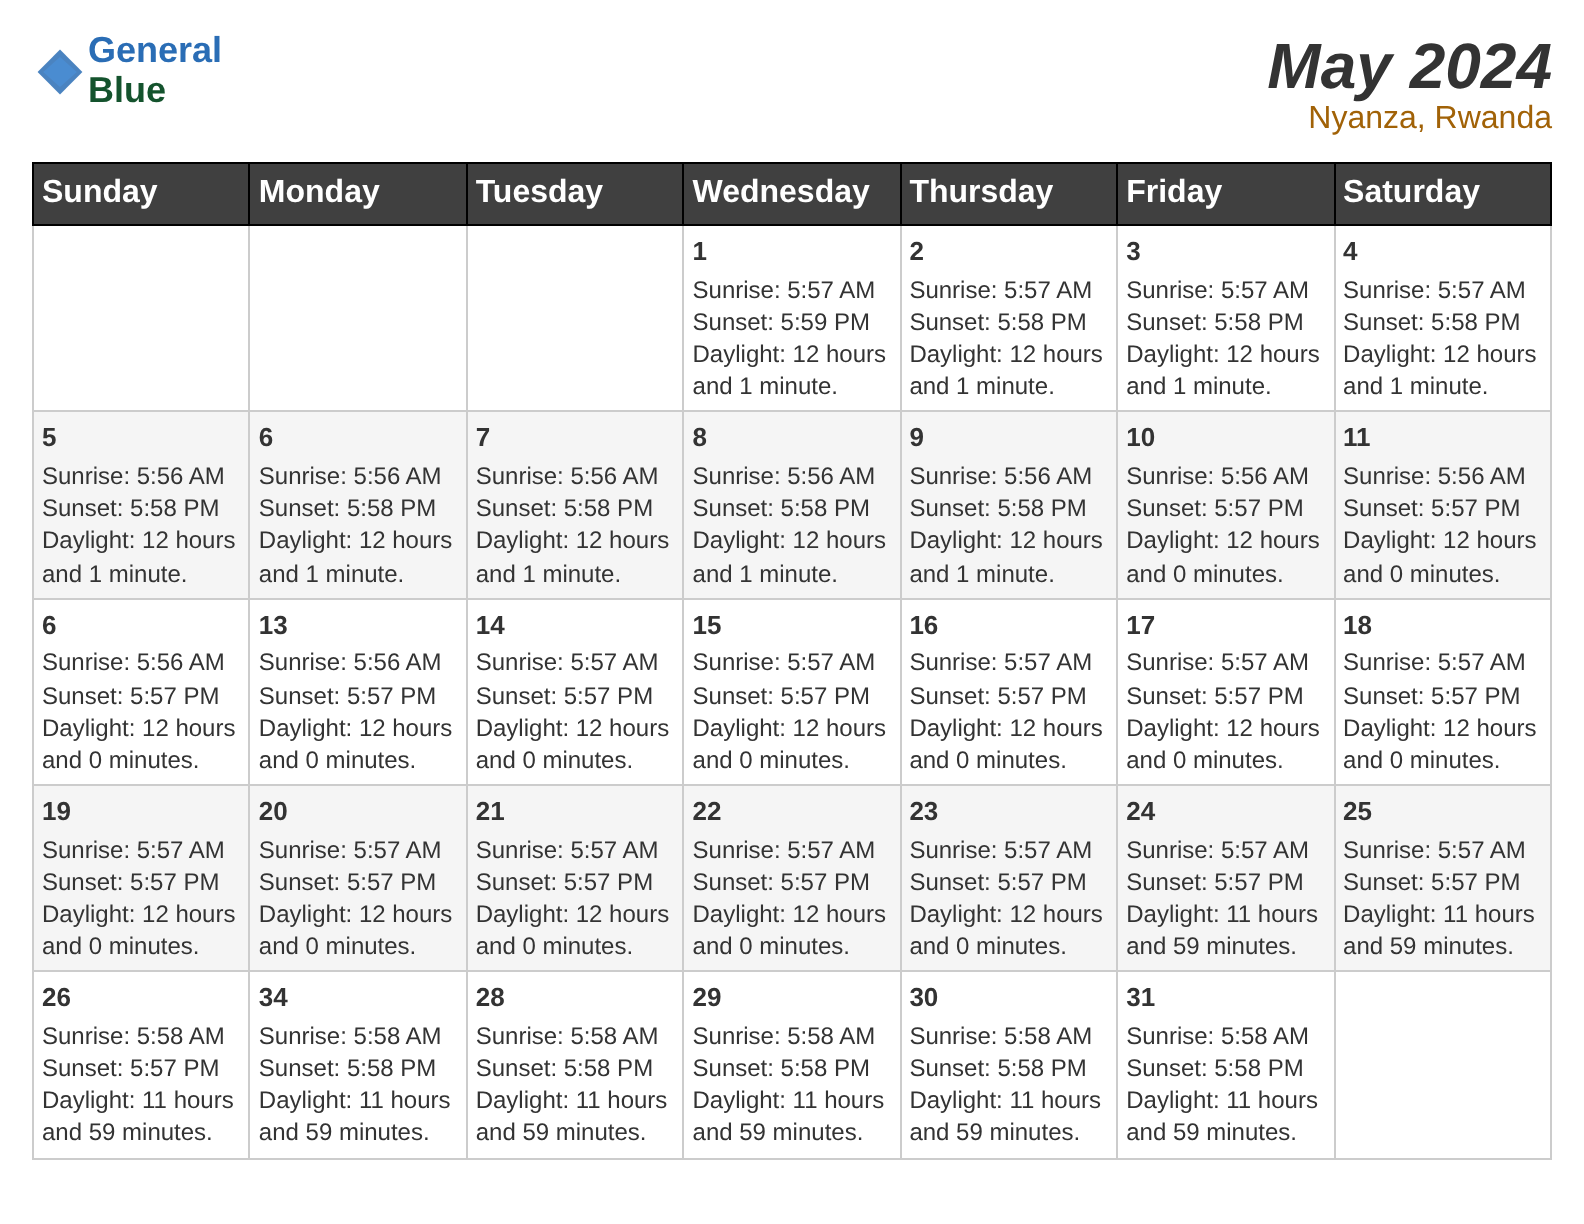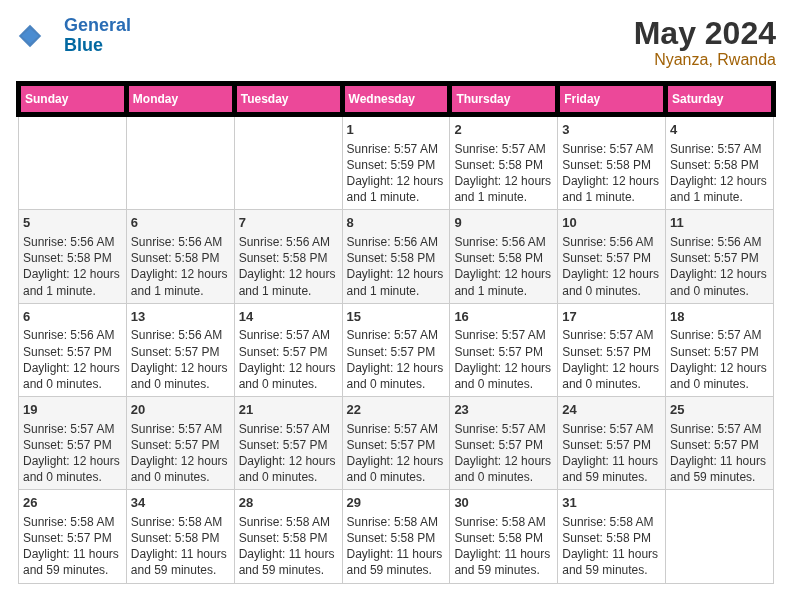--- a/index.html
+++ b/index.html
@@ -12,21 +12,21 @@
     }
     .header {
       display: flex;
       justify-content: space-between;
       align-items: flex-start;
       margin-bottom: 12px;
     }
     .logo {
       display: flex;
       align-items: center;
-      gap: 20px;
+      gap: 0;
     }
     .logo-text {
       font-size: 18px;
       font-weight: bold;
       color: #333;
       line-height: 1.1;
     }
     .logo-text span {
       color: #2a6db5;
     }
@@ -35,38 +35,39 @@
       height: 28px;
     }
     .title-block {
       text-align: right;
     }
     .month-year {
       font-size: 32px;
       font-weight: bold;
       color: #333;
       line-height: 1.1;
+      font-style: italic;
     }
     .location {
       font-size: 16px;
       color: #a16207;
     }
     table {
       width: 100%;
       border-collapse: collapse;
       font-size: 11px;
     }
     thead tr th {
-      background: #ec4899;
+      background: #404040;
       color: #fff;
       padding: 6px 4px;
       text-align: left;
-      font-size: 12px;
+      font-size: 16px;
       font-weight: bold;
-      border: 5px solid #000000;
+      border: 1px solid #000000;
     }
     tbody tr td {
       border: 1px solid #ccc;
       vertical-align: top;
       padding: 4px;
       min-height: 80px;
       height: 88px;
       width: calc(100% / 7);
       color: #333;
       line-height: 1.35;
@@ -95,21 +96,21 @@
 <body>
 
 <div class="header">
   <div class="logo">
     <svg class="logo-icon" viewBox="0 0 30 30" xmlns="http://www.w3.org/2000/svg">
       <polygon points="15,3 27,15 15,27 3,15" fill="#2a6db5" opacity="0.85"></polygon>
       <polygon points="15,7 24,15 15,23 6,15" fill="#4a90d9" opacity="0.7"></polygon>
     </svg>
     <div class="logo-text">
       <div><span>General</span></div>
-      <div><span style="color:#0369a1">Blue</span></div>
+      <div><span style="color:#14532d">Blue</span></div>
     </div>
   </div>
   <div class="title-block">
     <div class="month-year">May 2024</div>
     <div class="location">Nyanza, Rwanda</div>
   </div>
 </div>
 
 <table>
   <thead>

